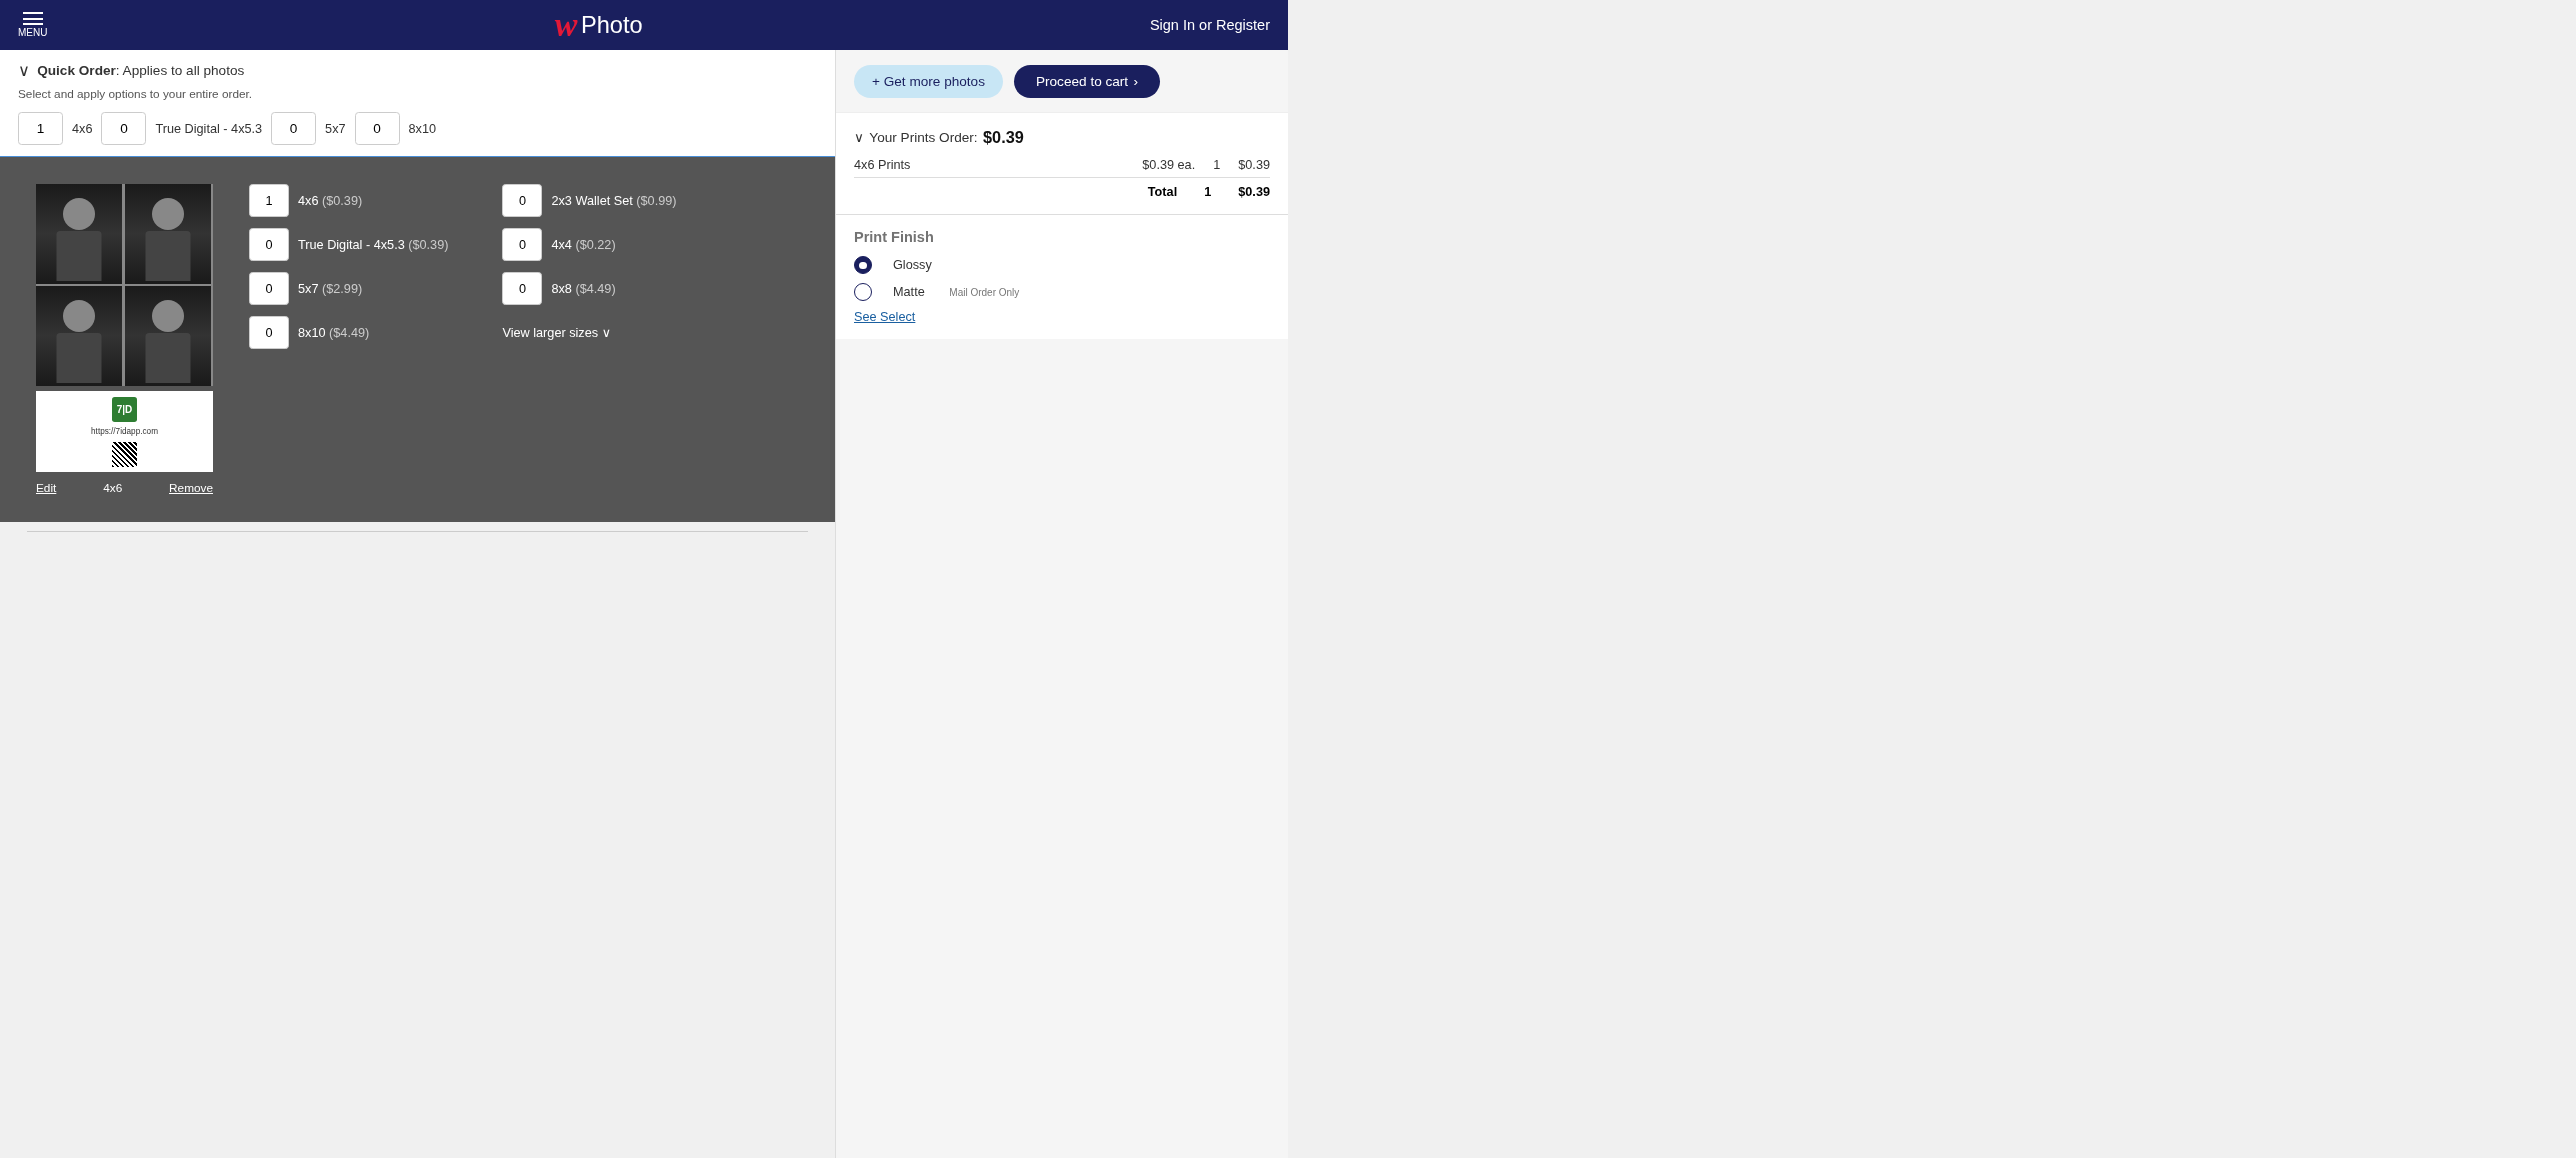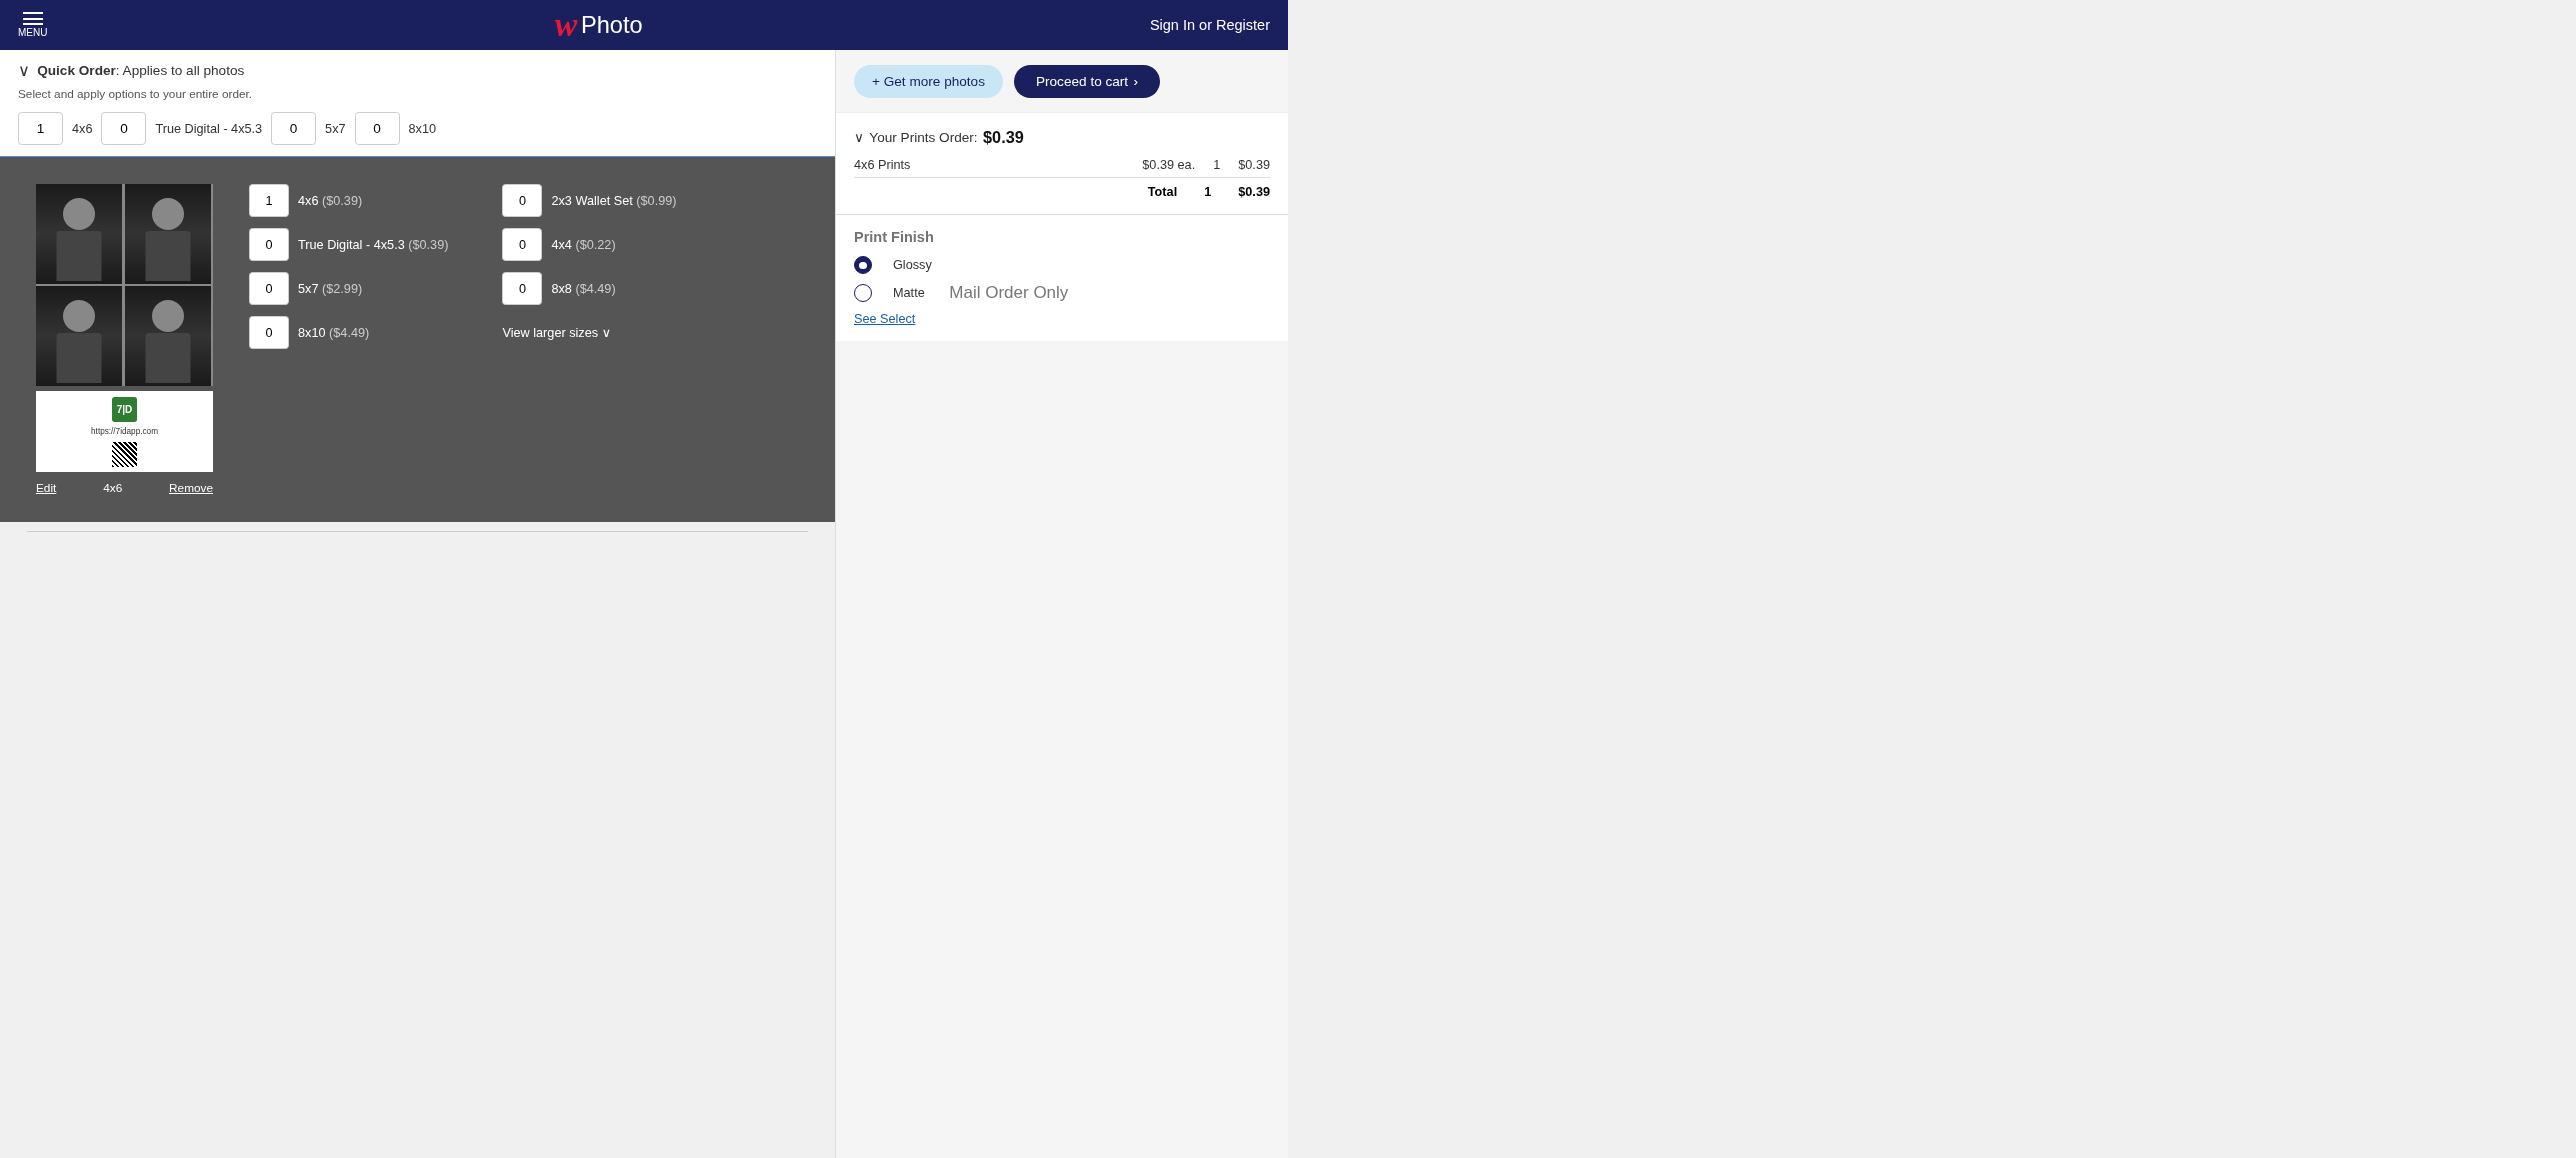--- a/index.html
+++ b/index.html
@@ -370,21 +370,21 @@
       width: 7.3px;
       height: 7.3px;
       border-radius: 50%;
       background: white;
     }
     .radio-label {
       font-size: 12.7px;
       color: #333;
     }
     .radio-sublabel {
-      font-size: 17px;
+      font-size: 10px;
       color: #777;
       margin-left: 3.6px;
     }
     .see-prices-link {
       color: #1a5fa0;
       font-size: 12.7px;
       text-decoration: underline;
       cursor: pointer;
       background: none;
       border: none;

